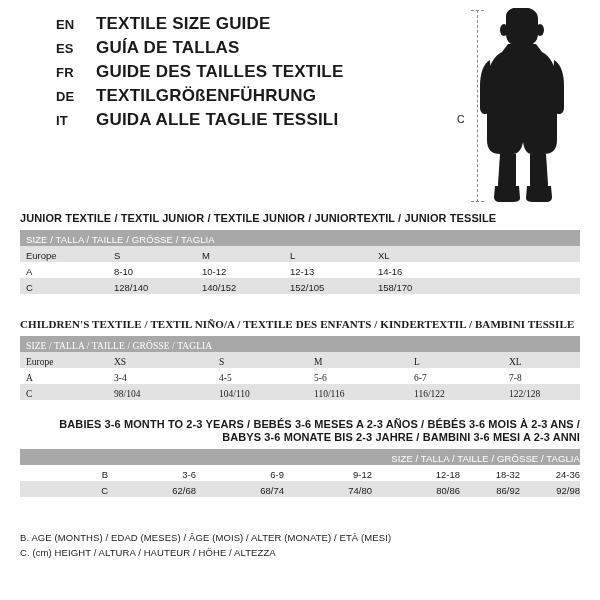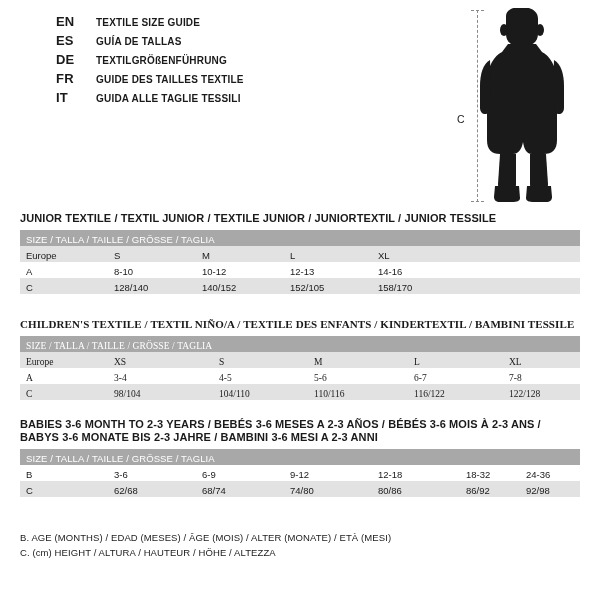--- a/index.html
+++ b/index.html
@@ -35,21 +35,21 @@
   .lang-code {
     width: 40px;
     flex: 0 0 40px;
     font-size: 13px;
     font-weight: bold;
     letter-spacing: 0.2px;
     color: #1a1a1a;
     padding-left: 36px;
   }
   .lang-title {
-    font-size: 10px;
+    font-size: 17px;
     font-weight: bold;
     letter-spacing: 0.2px;
     color: #1a1a1a;
   }
 
   
   .figure-area {
     position: absolute;
     left: 440px;
     top: 8px;
@@ -157,26 +157,26 @@
   <div class="header">
     <div class="header-row">
       <span class="lang-code">EN</span>
       <span class="lang-title">TEXTILE SIZE GUIDE</span>
     </div>
     <div class="header-row">
       <span class="lang-code">ES</span>
       <span class="lang-title">GUÍA DE TALLAS</span>
     </div>
     <div class="header-row">
+      <span class="lang-code">FR</span>
+      <span class="lang-title">GUIDE DES TAILLES TEXTILE</span>
+    </div>
+    <div class="header-row">
       <span class="lang-code">DE</span>
       <span class="lang-title">TEXTILGRÖßENFÜHRUNG</span>
-    </div>
-    <div class="header-row">
-      <span class="lang-code">FR</span>
-      <span class="lang-title">GUIDE DES TAILLES TEXTILE</span>
     </div>
     <div class="header-row">
       <span class="lang-code">IT</span>
       <span class="lang-title">GUIDA ALLE TAGLIE TESSILI</span>
     </div>
   </div>
 
   <div class="figure-area">
     <div class="dash-line"></div>
     <div class="tick-top"></div>
@@ -287,21 +287,21 @@
           <td>98/104</td>
           <td>104/110</td>
           <td>110/116</td>
           <td>116/122</td>
           <td>122/128</td>
         </tr>
       </tbody>
     </table>
   </div>
 
-  <div class="section" style="top: 418px;">
+  <div class="section" style="top: 418px; text-align: right;">
     <div class="section-title">BABIES 3-6 MONTH TO 2-3 YEARS / BEBÉS 3-6 MESES A 2-3 AÑOS / BÉBÉS 3-6 MOIS À 2-3 ANS / BABYS 3-6 MONATE BIS 2-3 JAHRE / BAMBINI 3-6 MESI A 2-3 ANNI</div>
     <table class="size-table">
       <colgroup>
         <col style="width:88px">
           <col style="width:88px">
           <col style="width:88px">
           <col style="width:88px">
           <col style="width:88px">
           <col style="width:60px">
           <col style="width:60px">

